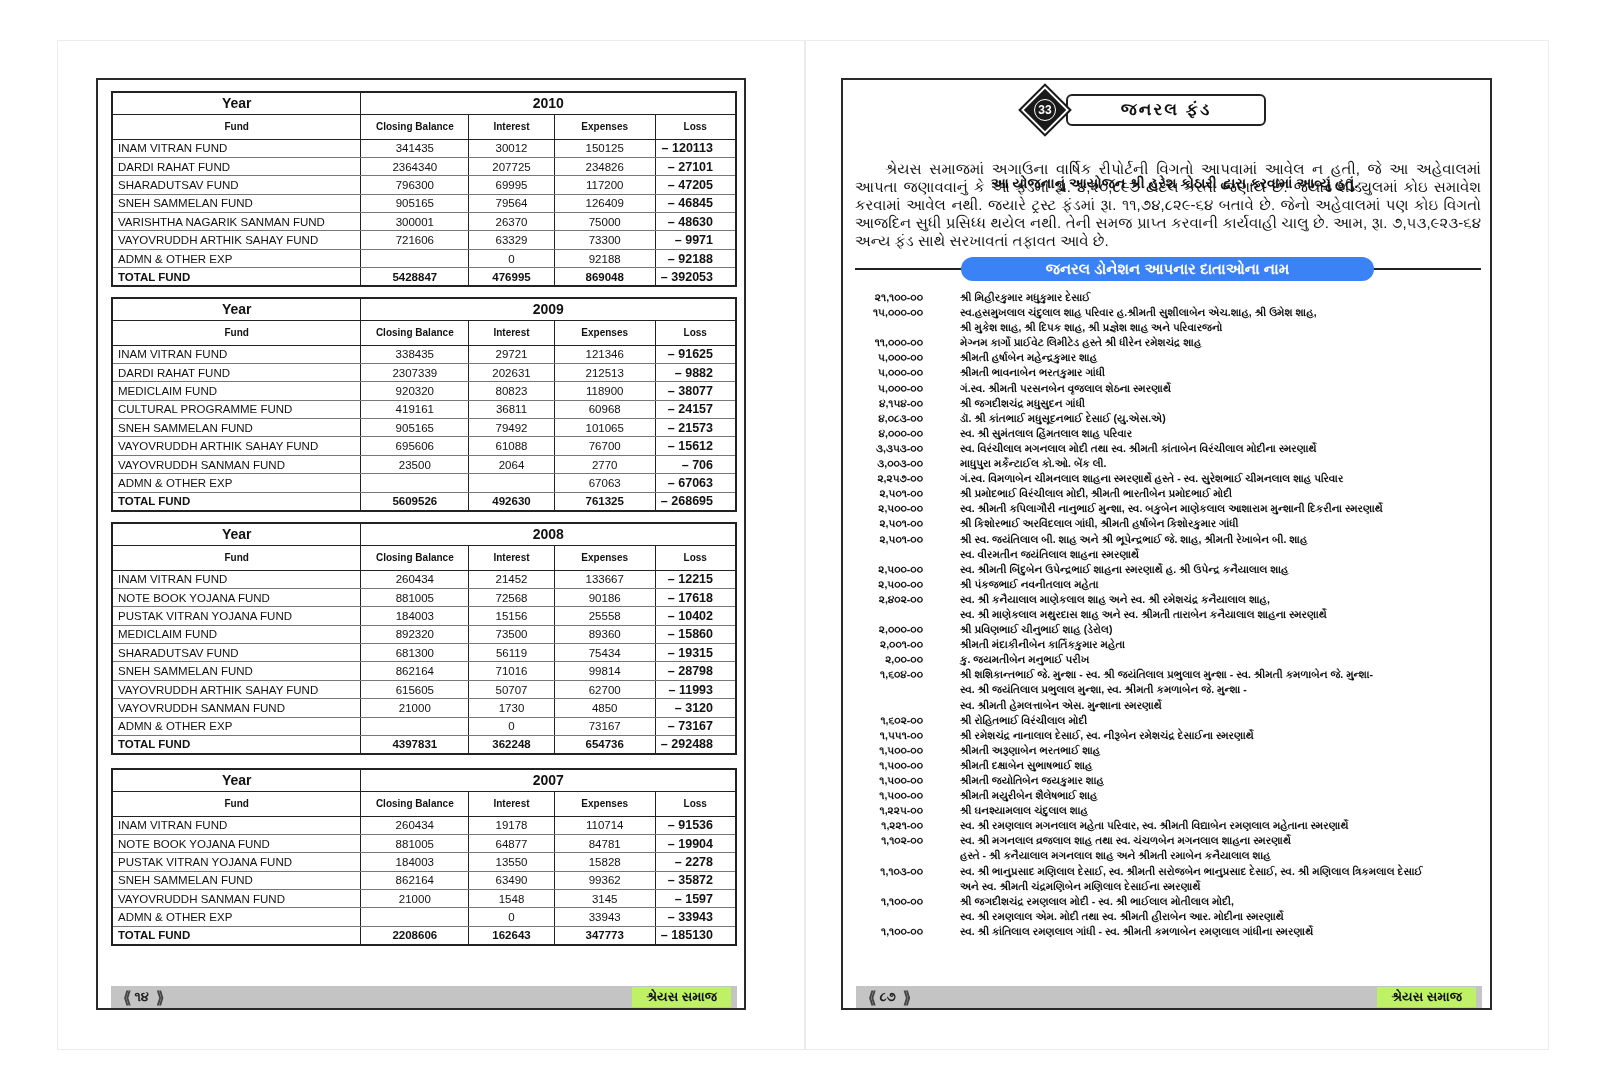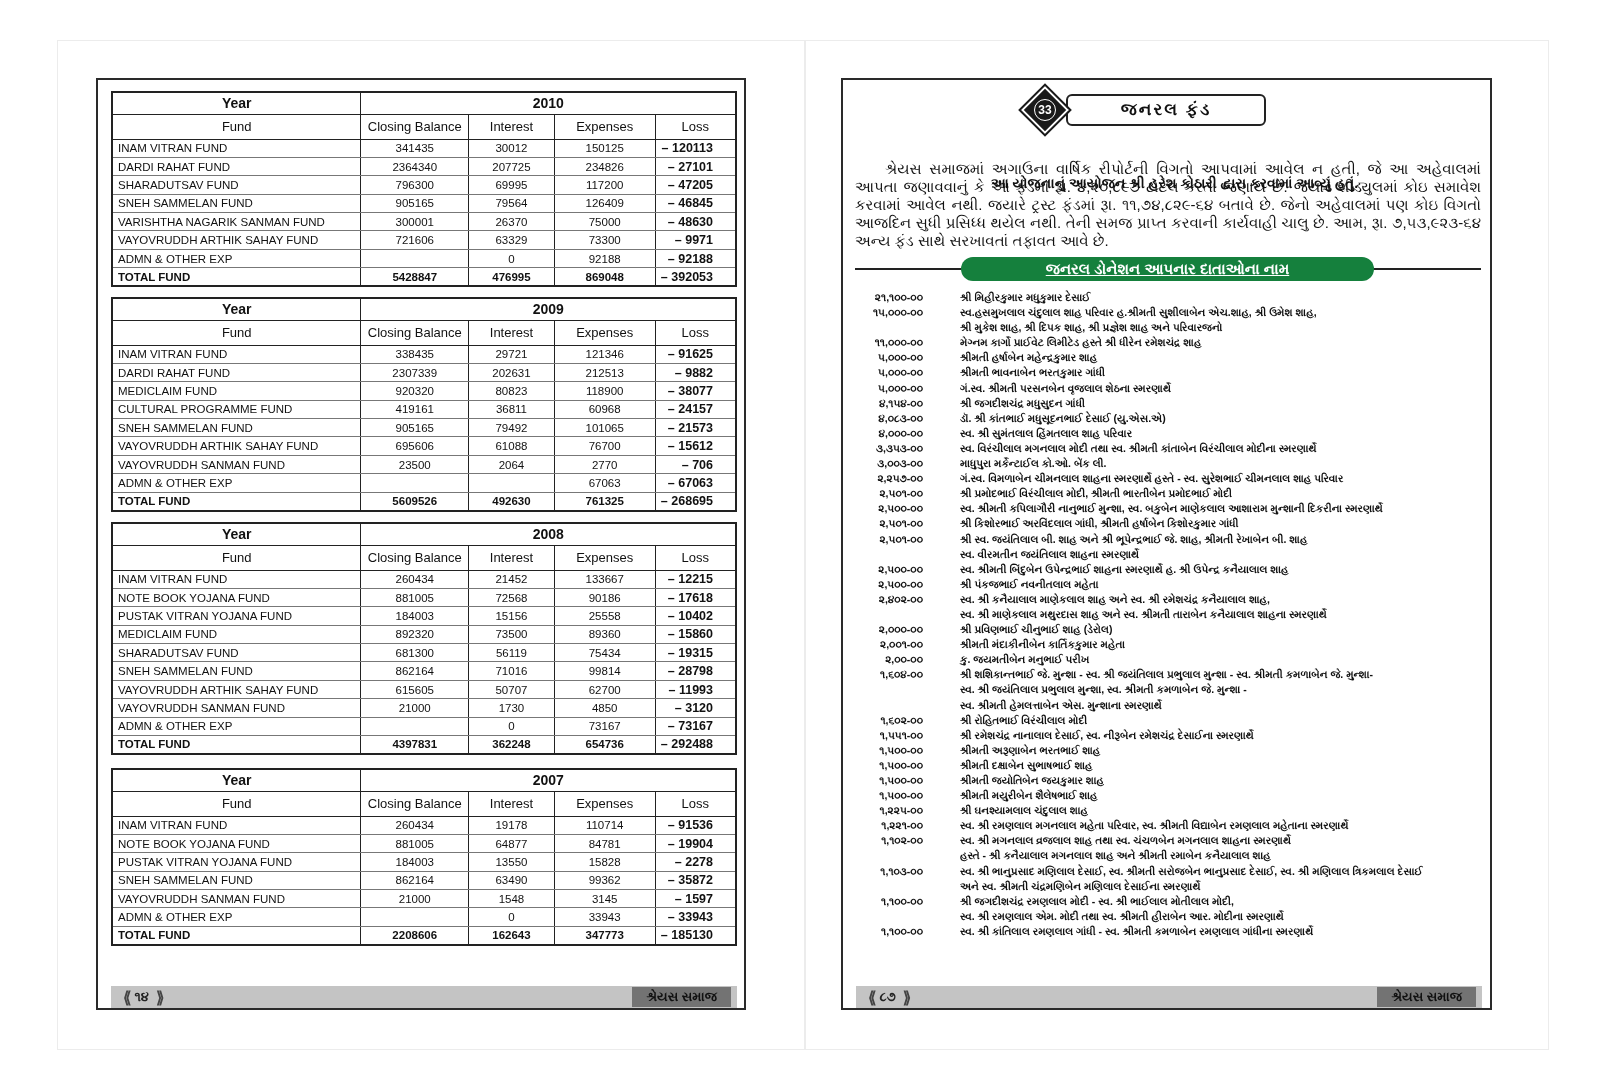--- a/index.html
+++ b/index.html
@@ -19,64 +19,64 @@
   .frame.left { left: 96px; top: 78px; width: 650px; height: 932px; }
   .frame.right { left: 841px; top: 78px; width: 651px; height: 932px; }
 
   
   .fund-table {
     position: absolute; left: 13px; width: 626px; border-collapse: collapse;
     border: 2px solid #222; font-size: 11.5px;
   }
   .fund-table td, .fund-table th { border-left: 1px solid #222; border-right: 1px solid #222; }
   .fund-table .hdr-year th { font-size: 14px; font-weight: bold; height: 22px; border-bottom: 1px solid #222; }
-  .fund-table .hdr-cols th { font-size: 13px; font-weight: normal; height: 25px; border-bottom: 1px solid #222; }
+  .fund-table .hdr-cols th { font-size: 10px; font-weight: bold; height: 25px; border-bottom: 1px solid #222; }
   .fund-table td { height: 18.4px; padding: 0 5px; border-bottom: 1px solid #777; }
   .fund-table td.num { text-align: center; }
   .fund-table td.loss { text-align: right; font-weight: bold; font-size: 12.5px; padding-right: 22px; }
   .fund-table tr.total td { font-weight: bold; border-bottom: none; border-top: 1.5px solid #222; }
   .fund-table col.c1 { width: 250px; }
   .fund-table col.c2 { width: 108px; }
   .fund-table col.c3 { width: 86px; }
   .fund-table col.c4 { width: 101px; }
   .fund-table col.c5 { width: 81px; }
 
   .footer-bar {
     position: absolute; left: 13px; width: 626px; height: 22px; background: #c4c4c4;
     display: flex; align-items: center; justify-content: space-between;
   }
   .page-no {
     display: flex; align-items: center; font-weight: bold; font-size: 13px; padding-left: 12px; color: #222;
   }
   .page-no .chev { font-size: 16px; color: #444; letter-spacing: -4px; }
   .page-no .num { padding: 0 7px; }
   .brand {
-    background: #737373; font-weight: bold; font-size: 13px; padding: 2px 14px; margin-right: 6px; text-align: right;
+    background: #bef264; font-weight: bold; font-size: 13px; padding: 2px 14px; margin-right: 6px; text-align: right;
   }
 
   
   .title-wrap { position: absolute; left: 185px; top: 10px; height: 40px; display: flex; align-items: center; }
   .diamond {
     width: 34px; height: 34px; transform: rotate(45deg); background: #1a1a1a;
     border: 2px solid #fff; outline: 2px solid #1a1a1a; display: flex; align-items: center; justify-content: center;
   }
   .diamond span { transform: rotate(-45deg); color: #fff; font-weight: bold; font-size: 12px; border: 1.5px solid #fff; border-radius: 50%; width: 22px; height: 22px; display: flex; align-items: center; justify-content: center; }
   .title-box {
     margin-left: 4px; width: 200px; height: 32px; border: 2px solid #222; border-radius: 6px;
     display: flex; align-items: center; justify-content: center; font-weight: bold; font-size: 17px; letter-spacing: 2px;
   }
   .subtitle { position: absolute; left: 8px; width: 100%; top: 60px; text-align: center; font-weight: bold; font-size: 14px; margin-top: 35px; }
   .para {
     position: absolute; left: 12px; width: 626px; top: 80px; font-size: 15px; line-height: 18px; text-align: justify;
     text-indent: 30px;
   }
   .section-rule { position: absolute; left: 12px; width: 626px; top: 188px; height: 2px; background: #222; }
   .section-tab {
-    position: absolute; left: 118px; top: 177px; width: 413px; height: 24px; background: #15803d; color: #fff;
-    border-radius: 12px 12px 12px 12px; font-weight: bold; font-size: 15px; display: flex; align-items: center; justify-content: center; text-decoration: underline;
+    position: absolute; left: 118px; top: 177px; width: 413px; height: 24px; background: #3b82f6; color: #fff;
+    border-radius: 12px 12px 12px 12px; font-weight: bold; font-size: 15px; display: flex; align-items: center; justify-content: center;
   }
   .donors { position: absolute; left: 0; top: 210px; width: 640px; font-size: 10.5px; font-weight: bold; }
   .donor { display: flex; line-height: 15.1px; }
   .donor .amt { width: 80px; text-align: right; flex: none; }
   .donor .names { padding-left: 37px; }
   .donor .names div { white-space: nowrap; }
 </style>
 </head>
 <body>
 

